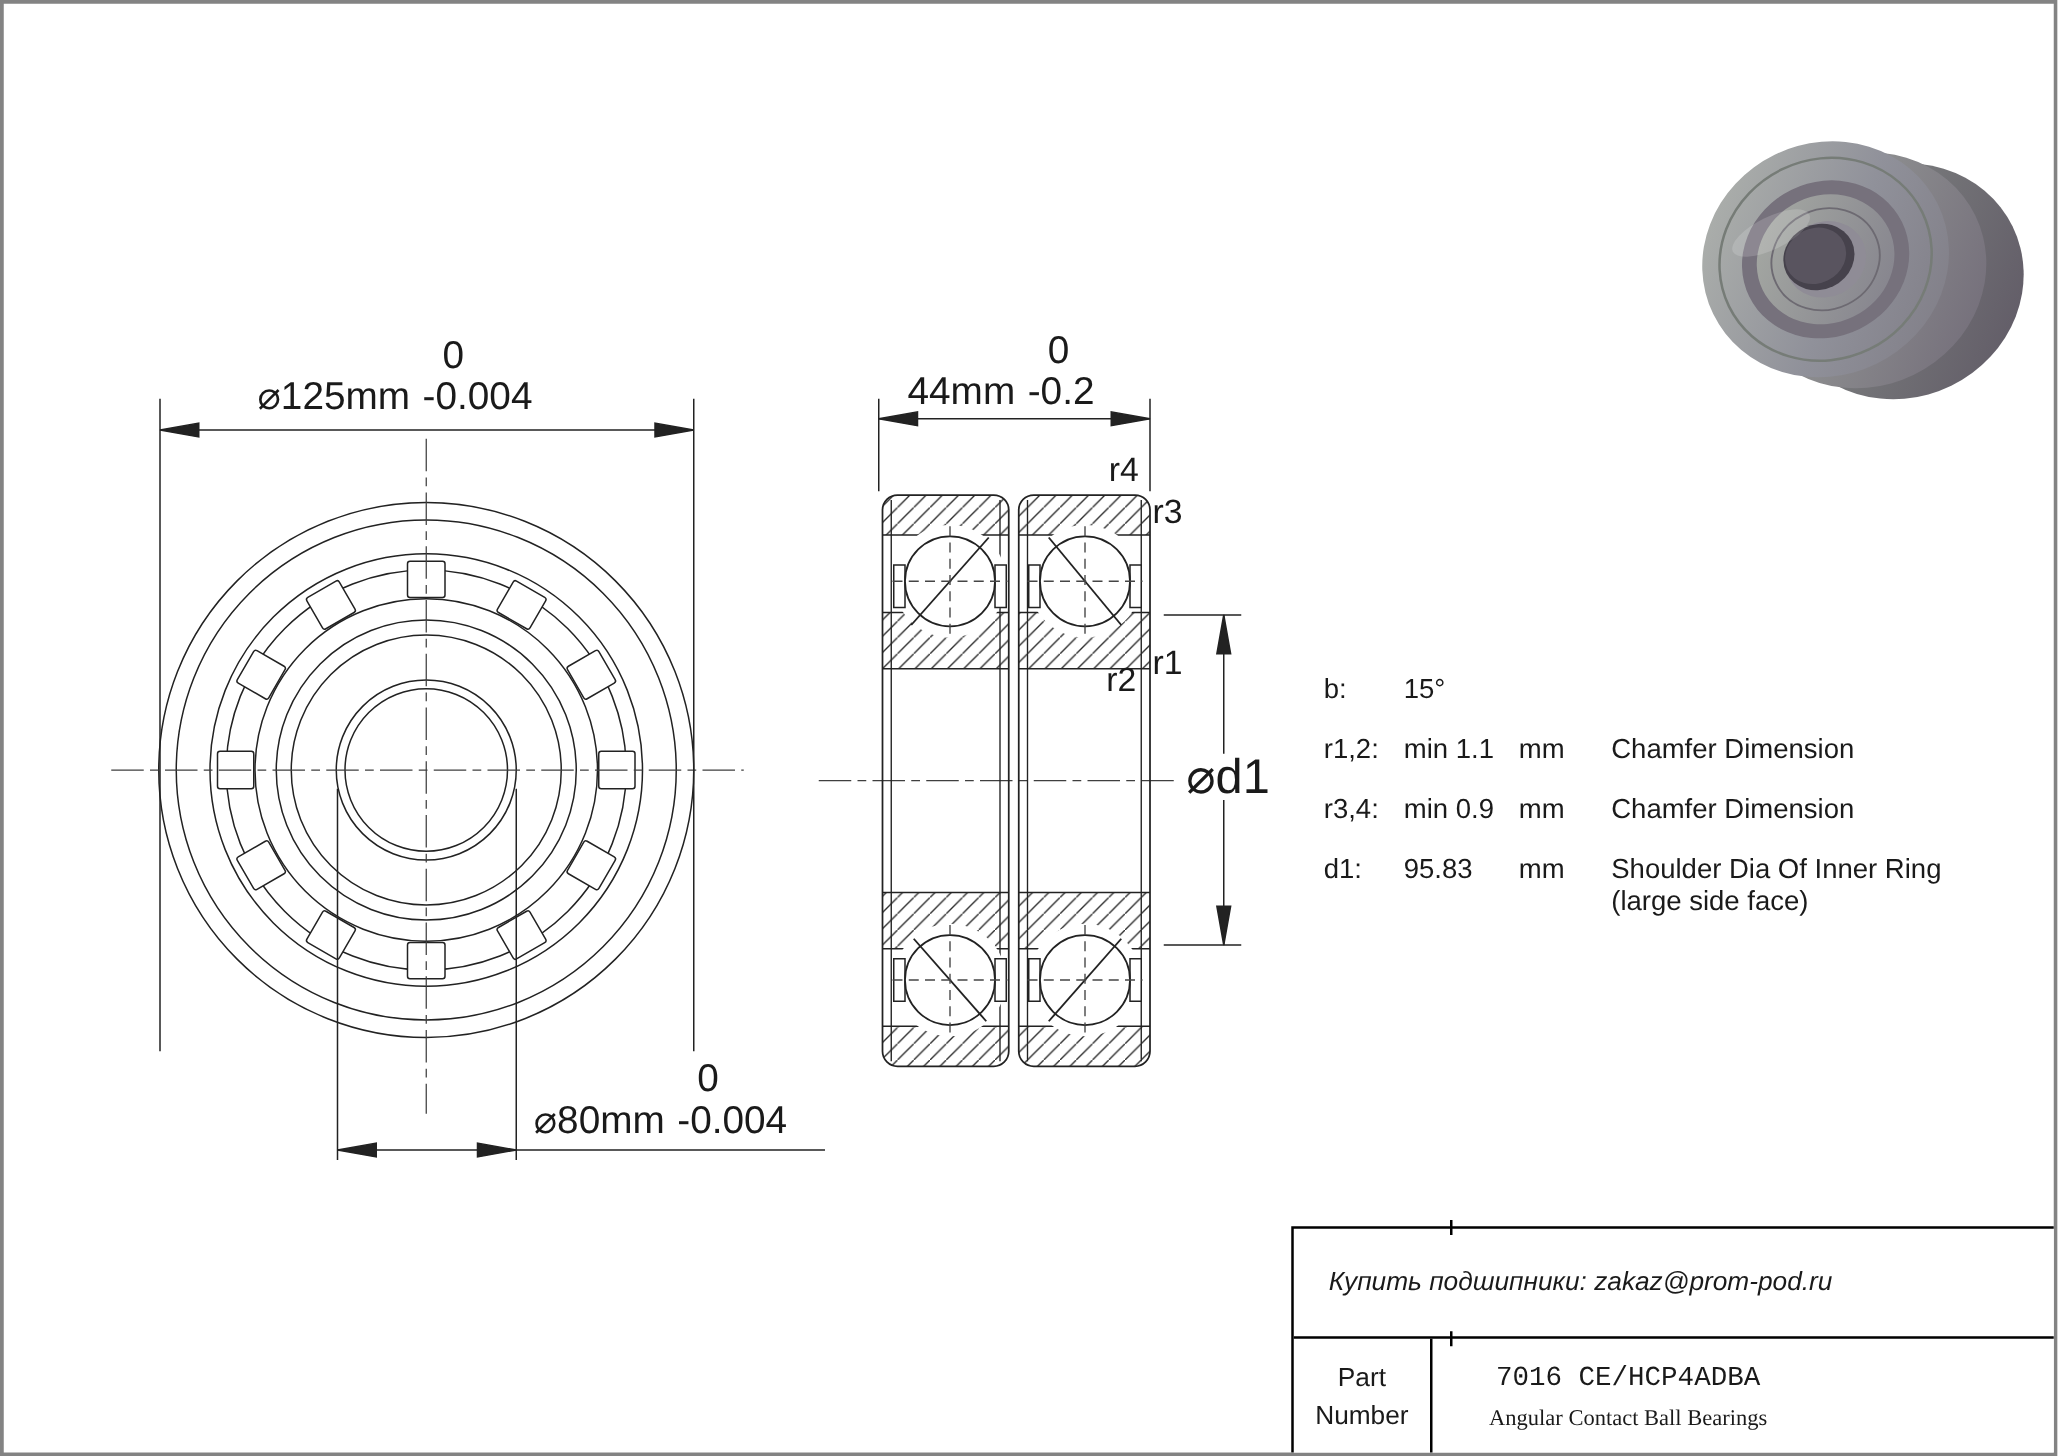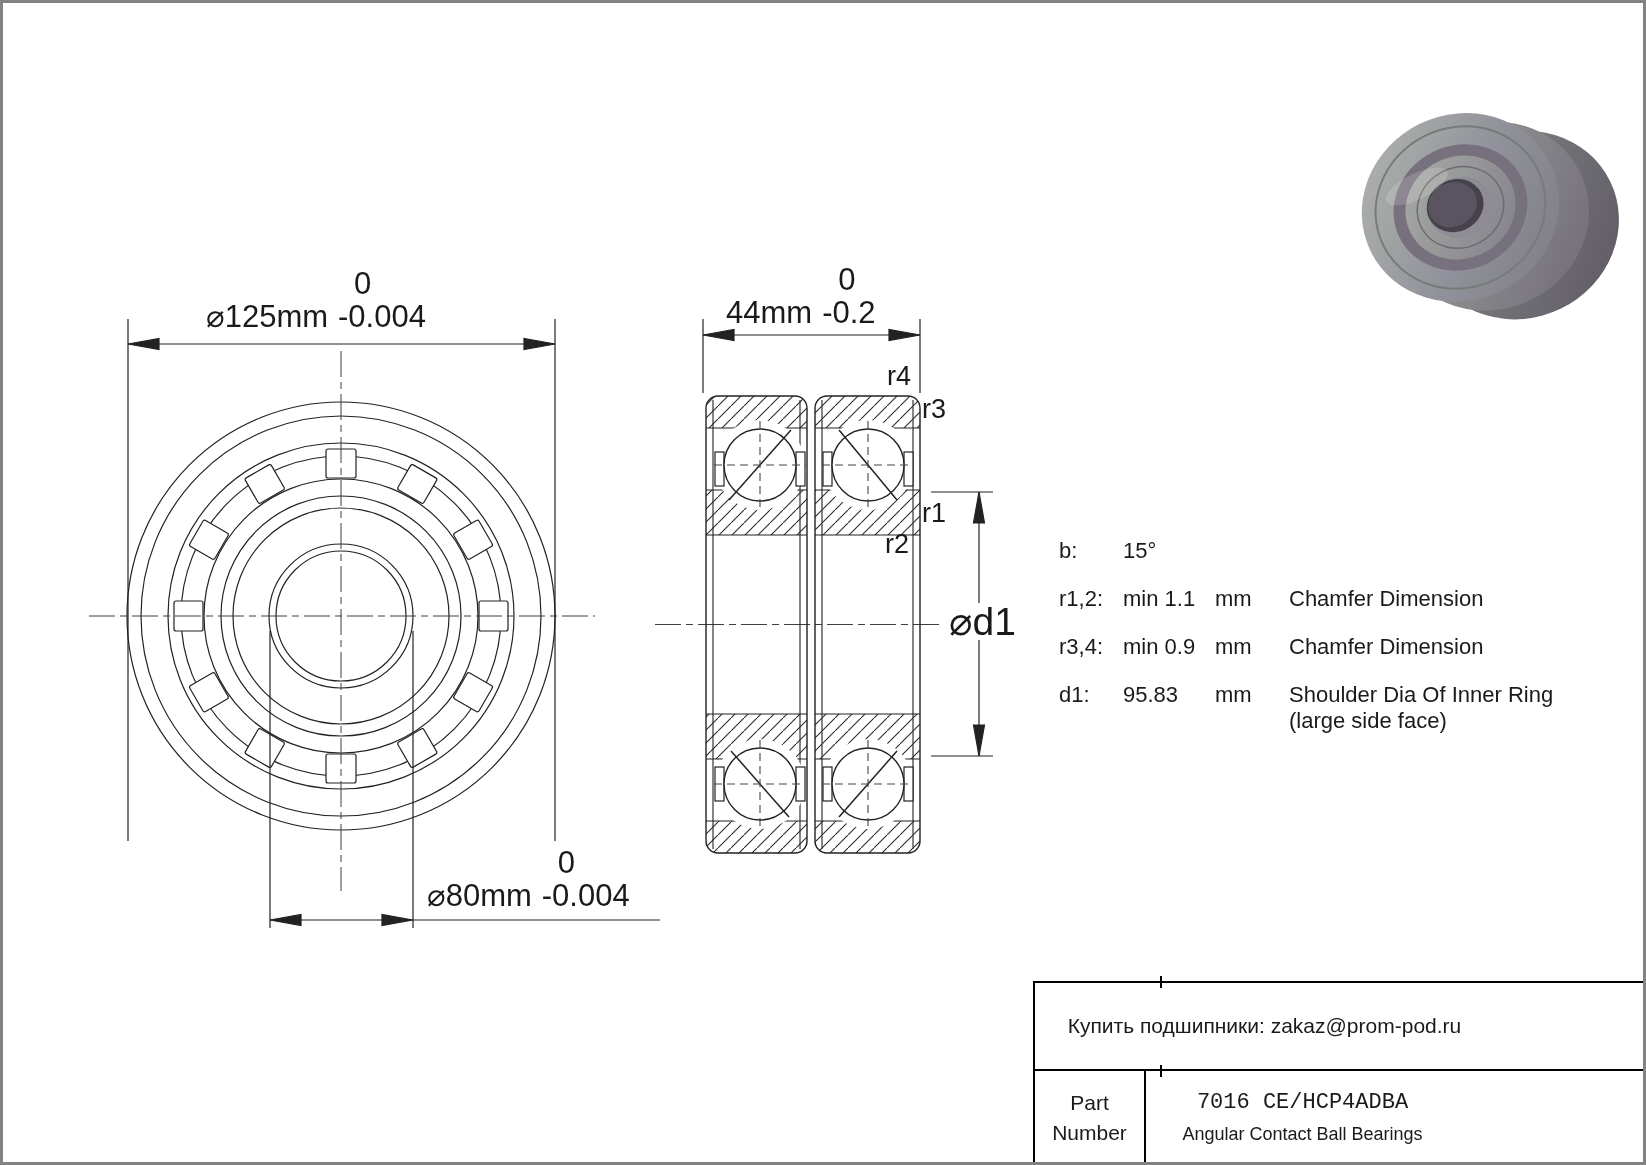--- a/index.html
+++ b/index.html
@@ -16,29 +16,29 @@
   .rlabel{position:absolute;font-size:27px;line-height:27px;}
   .d1label{position:absolute;font-size:39px;line-height:33px;background:#fff;padding:2px 5px;}
   
   .specs{position:absolute;left:1056px;top:535px;width:540px;font-size:22px;line-height:26px;}
   .specrow{display:grid;grid-template-columns:64px 92px 74px auto;margin-bottom:22px;}
   .specrow .desc2:empty{display:none;}
   
   .titleblock{position:absolute;left:1030px;top:978px;width:613px;height:185px;
     border:2px solid #000;box-sizing:border-box;background:#fff;}
   .tb-top{height:88px;border-bottom:2px solid #000;box-sizing:border-box;
-    display:flex;align-items:center;justify-content:center;font-size:21px;padding-right:150px;}
+    display:flex;align-items:center;justify-content:center;font-size:21px;padding-right:150px;font-style:italic;}
   .tb-bottom{display:flex;height:93px;}
   .tb-part{width:111px;border-right:2px solid #000;box-sizing:border-box;
     display:flex;flex-direction:column;align-items:center;justify-content:center;
     font-size:21px;line-height:30px;}
   .tb-num{flex:1;display:flex;flex-direction:column;align-items:center;justify-content:center;
     padding-right:185px;box-sizing:border-box;}
   .tb-num .pn{font-size:22px;font-family:Liberation Mono, monospace;}
-  .tb-num .pt{font-size:18px;margin-top:9px;}
+  .tb-num .pt{font-size:18px;margin-top:9px;font-family:Liberation Serif, serif;}
   .tick{position:absolute;width:2px;height:12px;background:#000;left:125px;}
 </style>
 </head>
 <body>
 
 <div class="page">
 
   <svg class="draw" width="1646" height="1165" viewBox="0 0 1646 1165">
     <defs>
       <pattern id="hatch" patternUnits="userSpaceOnUse" width="13" height="13">
@@ -231,21 +231,21 @@
   <div class="dim" style="left:723px;top:260px">
     <span>44mm</span>
     <span class="tol">
       <span class="up">0</span>
       <span>-0.2</span>
     </span>
   </div>
 
   <div class="rlabel" style="left:884px;top:360px">r4</div>
   <div class="rlabel" style="left:919px;top:393px">r3</div>
-  <div class="rlabel" style="left:919px;top:497px">r1</div>
+  <div class="rlabel" style="left:919px;top:514px">r1</div>
   <div class="rlabel" style="left:882px;top:528px">r2</div>
 
   <div class="d1label" style="left:941px;top:600px">⌀d1</div>
 
   <div class="specs">
     <div class="specrow">
       <span>b:</span>
       <span>15°</span>
       <span></span>
     </div>

